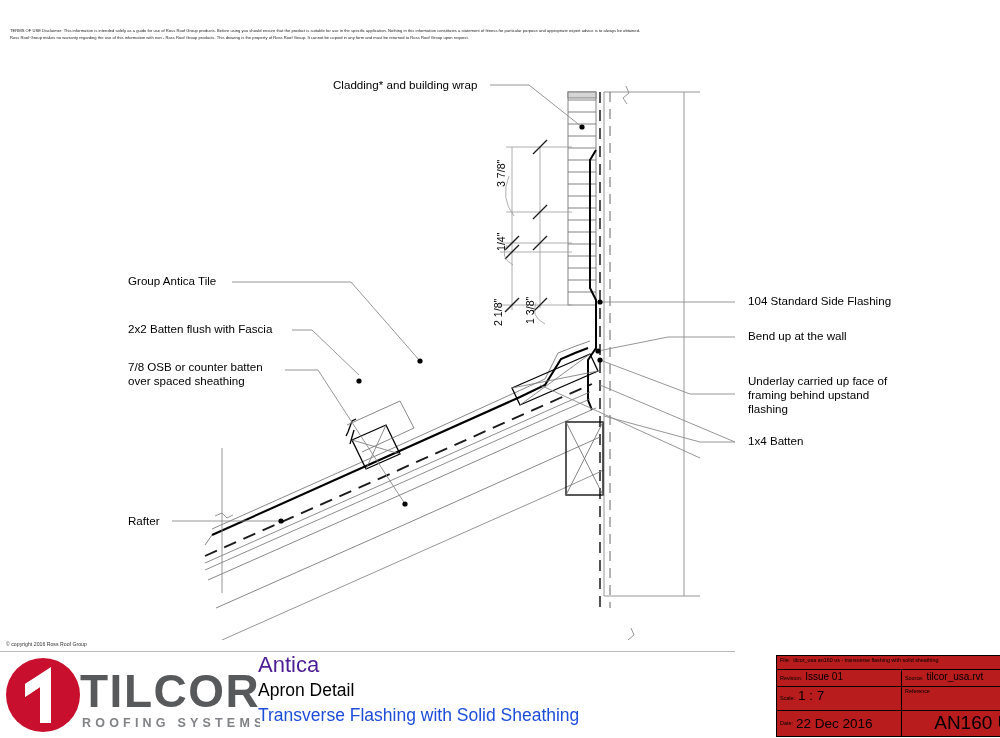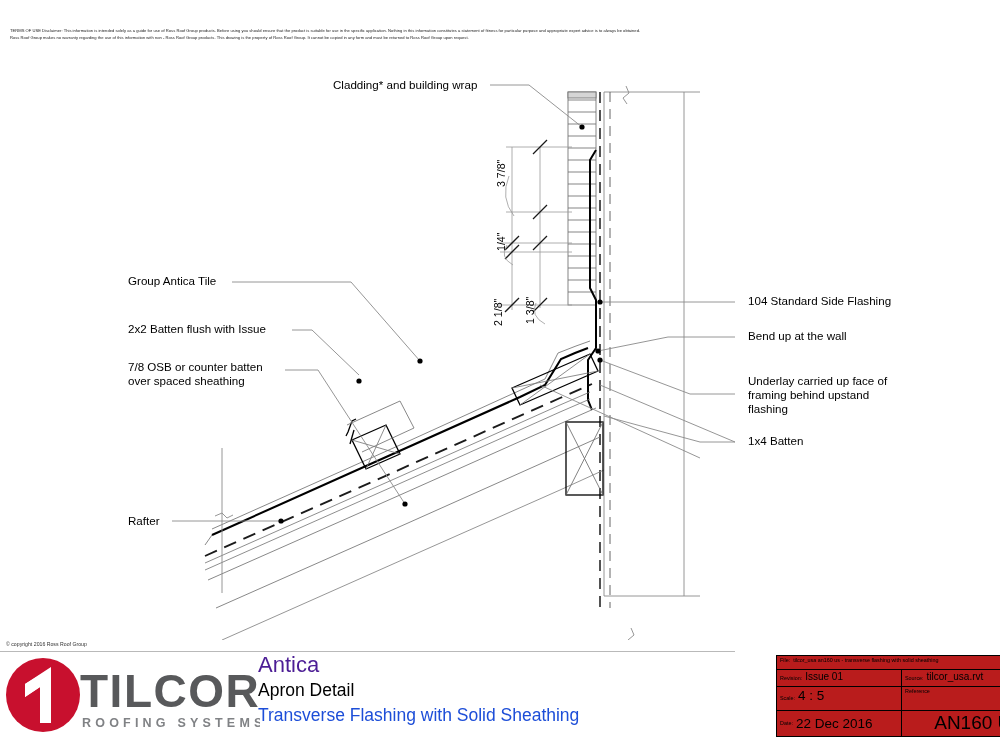--- a/index.html
+++ b/index.html
@@ -375,21 +375,21 @@
         <path d="M540,337 L700,410"></path>
       </g>
 
     </g>
   </svg>
 
   <div class="ann" style="left:333px; top:78px;">Cladding* and building wrap</div>
 
   <div class="ann" style="left:128px; top:274px;">Group Antica Tile</div>
 
-  <div class="ann" style="left:128px; top:322px;">2x2 Batten flush with Issue</div>
+  <div class="ann" style="left:128px; top:322px;">2x2 Batten flush with Fascia</div>
 
   <div class="ann multi" style="left:128px; top:360px; width:190px;">
     <div>7/8 OSB or counter batten</div>
     <div>over spaced sheathing</div>
   </div>
 
   <div class="ann" style="left:128px; top:514px;">Rafter</div>
 
   <div class="ann" style="left:748px; top:294px;">104 Standard Side Flashing</div>
 
@@ -446,21 +446,21 @@
       </div>
       <div class="tb-cell c-right">
         <span class="tb-lab">Source:</span>
         <span class="tb-val">tilcor_usa.rvt</span>
       </div>
     </div>
 
     <div class="tb-row row-scale">
       <div class="tb-cell c-left divider">
         <span class="tb-lab">Scale:</span>
-        <span class="tb-val big">4 : 5</span>
+        <span class="tb-val big">1 : 7</span>
       </div>
       <div class="tb-cell c-right stack-cell">
         <span class="tb-lab">Reference</span>
       </div>
     </div>
 
     <div class="tb-row row-date">
       <div class="tb-cell c-left divider vcenter">
         <span class="tb-lab">Date:</span>
         <span class="tb-val big">22 Dec 2016</span>

